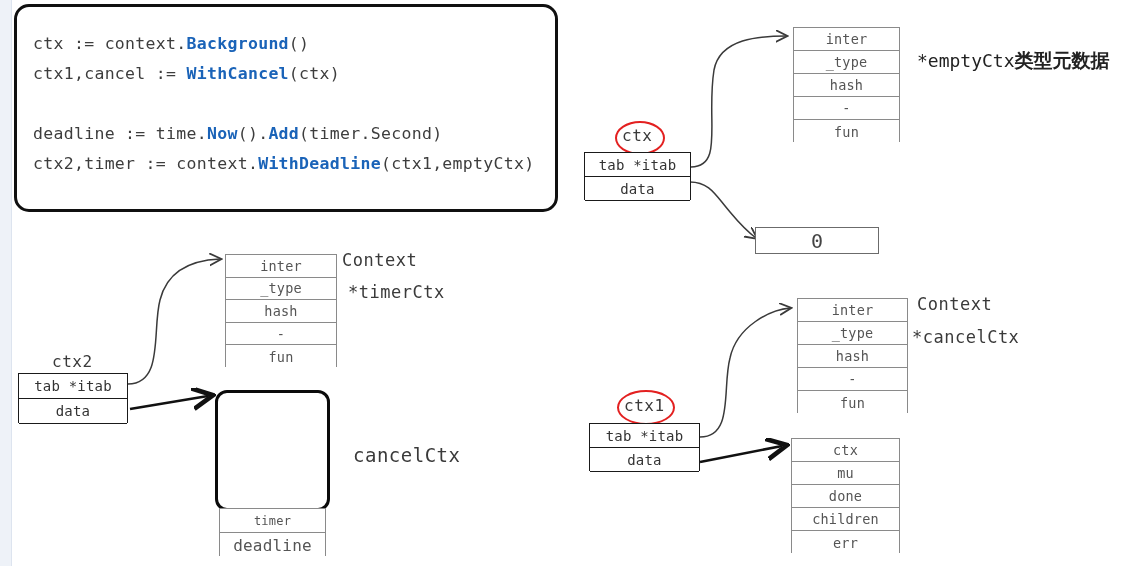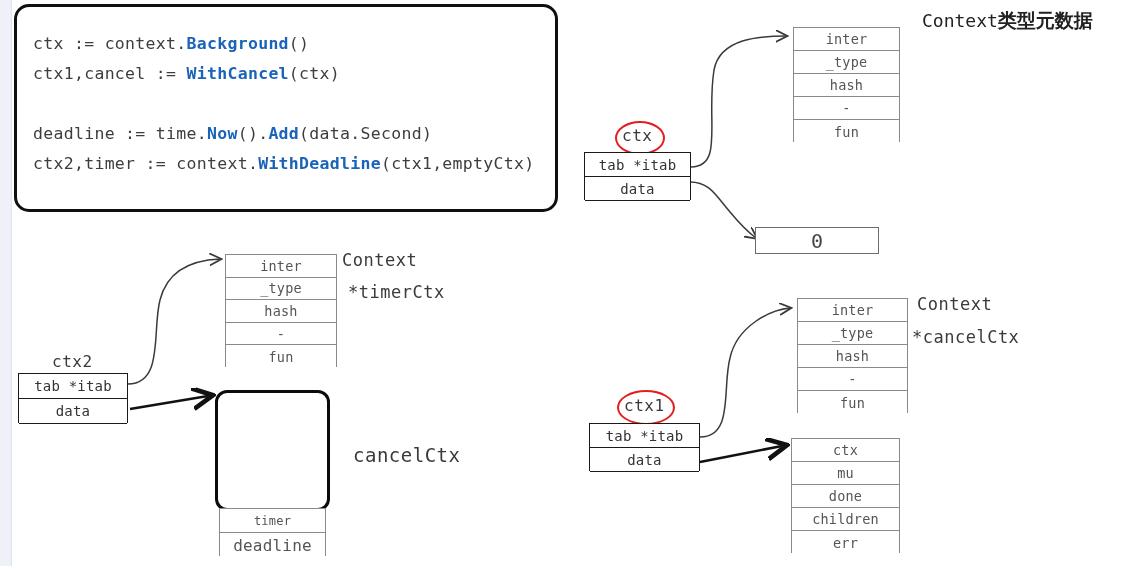--- a/index.html
+++ b/index.html
@@ -60,21 +60,21 @@
 
 <div id="stage">
 
   <div class="edge-band"></div>
 
   <div class="codebox">
     <div class="codelines" id="code-lines">
         <div class="cl"><span>ctx := context.</span><span class="kw">Background</span><span>()</span></div>
         <div class="cl"><span>ctx1,cancel := </span><span class="kw">WithCancel</span><span>(ctx)</span></div>
         <div class="cl gap"></div>
-        <div class="cl"><span>deadline := time.</span><span class="kw">Now</span><span>().</span><span class="kw">Add</span><span>(data.Second)</span></div>
+        <div class="cl"><span>deadline := time.</span><span class="kw">Now</span><span>().</span><span class="kw">Add</span><span>(timer.Second)</span></div>
         <div class="cl"><span>ctx2,timer := context.</span><span class="kw">WithDeadline</span><span>(ctx1,emptyCtx)</span></div>
       </div>
   </div>
 
   <svg class="arrows" viewBox="0 0 1138 566">
     <defs>
       <marker id="ah" markerWidth="9" markerHeight="9" refX="7" refY="4" orient="auto">
         <path d="M0,0 L8,4 L0,8" fill="none" stroke="#3a3a3a" stroke-width="1.2"></path>
       </marker>
       <marker id="ahThick" markerWidth="9" markerHeight="9" refX="6" refY="4" orient="auto">
@@ -104,22 +104,22 @@
   </div>
 
   <div class="tbl" style="left:793px;top:27px;width:107px;height:115px;">
     <div class="row" style="height:23px;">inter</div>
     <div class="row" style="height:23px;">_type</div>
     <div class="row" style="height:23px;">hash</div>
     <div class="row" style="height:23px;">-</div>
     <div class="row" style="height:23px;">fun</div>
   </div>
 
-  <div class="cnlabel" style="left:922px;top:8px;">
-    <span class="mono">Context</span><span class="cn">类型元数据</span>
+  <div class="cnlabel" style="left:917px;top:48px;">
+    <span class="mono">*emptyCtx</span><span class="cn">类型元数据</span>
   </div>
 
   <div class="zerobox" style="left:755px;top:227px;width:124px;height:27px;">0</div>
 
   <div class="varlabel" style="left:52px;top:352px;">ctx2</div>
 
   <div class="tbl dark" style="left:18px;top:373px;width:110px;height:50px;">
     <div class="row" style="height:25px;">tab *itab</div>
     <div class="row" style="height:25px;">data</div>
   </div>

